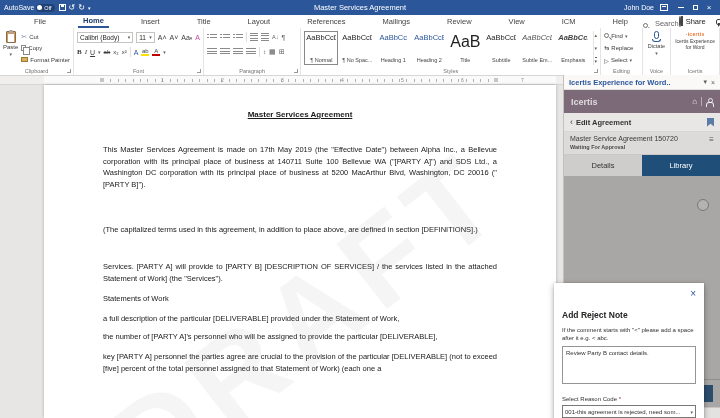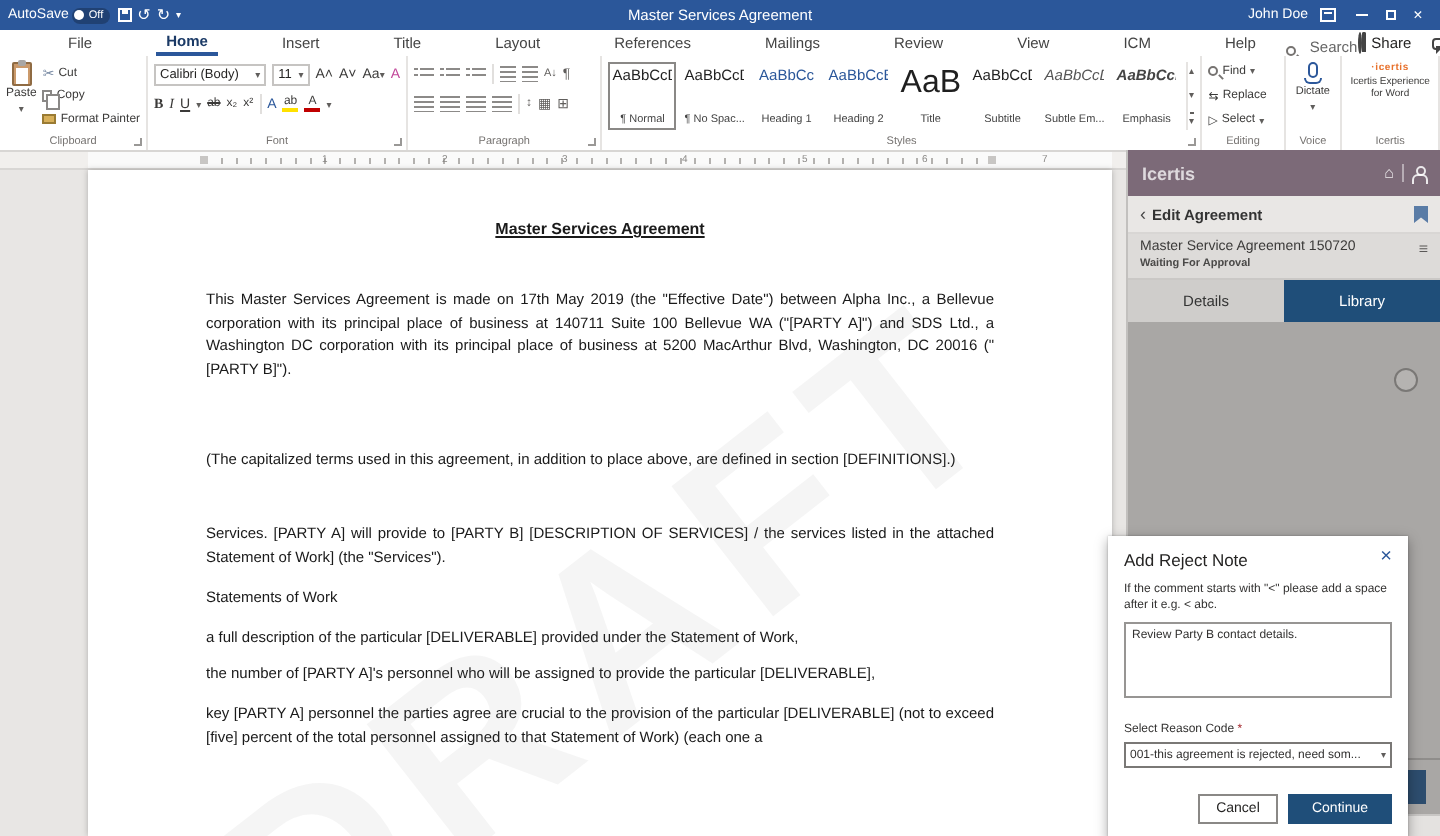--- a/index.html
+++ b/index.html
@@ -135,21 +135,21 @@
   .ptab.active { background:#1f4e79; color:#fff; }
   .pcontent { flex:1; background:#a9a7a5; position:relative; }
   .refresh-circ { position:absolute; left:133px; top:23px; width:12px; height:12px; border:1px solid #7a7876; border-radius:50%; background:#b5b3b1; }
   .pfooter { height:28px; background:#a9a7a5; border-top:1px solid #8f8d8b; display:flex; align-items:center; justify-content:flex-end; gap:6px; padding:0 7px; }
   .pbtn { width:46px; height:17px; background:#2d4d6e; color:rgba(255,255,255,.92); font-size:7px; display:flex; align-items:center; justify-content:center; }
   .bottomstrip { height:11px; background:#e4e2e0; border-top:1px solid #c8c6c4; }
 
   
   .dialog { position:absolute; left:-10px; top:107px; width:150px; background:#fff; box-shadow:0 2px 6px rgba(0,0,0,.35), 0 0 1px rgba(0,0,0,.25); padding:7px 8px 8px 8px; z-index:30; }
   .dlg-head { display:flex; align-items:flex-start; }
-  .dlg-title { font-size:8.5px; font-weight:normal; color:#252423; flex:1; }
+  .dlg-title { font-size:8.5px; font-weight:bold; color:#252423; flex:1;margin-top:20px; }
   .dlg-close { font-size:10px; color:#2b579a; line-height:8px; }
   .dlg-hint { font-size:6px; color:#323130; line-height:8px; margin-top:6px; }
   .dlg-ta { width:100%; height:38px; border:1px solid #979593; margin-top:4px; font-family:"Liberation Sans",sans-serif; font-size:6px; color:#323130; padding:3px; resize:none; outline:none; }
   .dlg-label { font-size:6px; color:#323130; margin-top:8px; }
   .req { color:#a4262c; }
   .dlg-select { margin-top:3px; height:13px; border:1px solid #7a7876; display:flex; align-items:center; font-size:6px; color:#323130; padding:0 2px; justify-content:space-between; background:#fff; }
   .dlg-btns { display:flex; justify-content:flex-end; gap:5px; margin-top:13px; }
   .btn-sec { width:40px; height:15px; border:1px solid #8a8886; background:#fff; font-size:7px; color:#252423; display:flex; align-items:center; justify-content:center; }
   .btn-pri { width:52px; height:15px; background:#1f4e79; font-size:7px; color:#fff; display:flex; align-items:center; justify-content:center; }
 </style>
@@ -411,20 +411,25 @@
     <p class="para p2">(The capitalized terms used in this agreement, in addition to place above, are defined in section [DEFINITIONS].)</p>
     <p class="para p3">Services. [PARTY A] will provide to [PARTY B] [DESCRIPTION OF SERVICES] / the services listed in the attached Statement of Work] (the "Services").</p>
     <p class="para p4">Statements of Work</p>
     <p class="para p6">a full description of the particular [DELIVERABLE] provided under the Statement of Work,</p>
     <p class="para p7">the number of [PARTY A]'s personnel who will be assigned to provide the particular [DELIVERABLE],</p>
     <p class="para p8">key [PARTY A] personnel the parties agree are crucial to the provision of the particular [DELIVERABLE] (not to exceed [five] percent of the total personnel assigned to that Statement of Work) (each one a</p>
   </div>
 </div>
 
 <div class="panel">
+  <div class="p-titlebar">
+    <span class="p-title">Icertis Experience for Word..</span>
+    <span class="p-tb-ic">▾</span>
+    <span class="p-tb-ic">×</span>
+  </div>
 
   <div class="brand">
     <span class="brand-name">Icertis</span>
     <span class="brand-ic">⌂</span>
     <span class="brand-sep"></span>
     <span class="person"></span>
   </div>
 
   <div class="backrow">
     <span class="backchev">‹</span>

